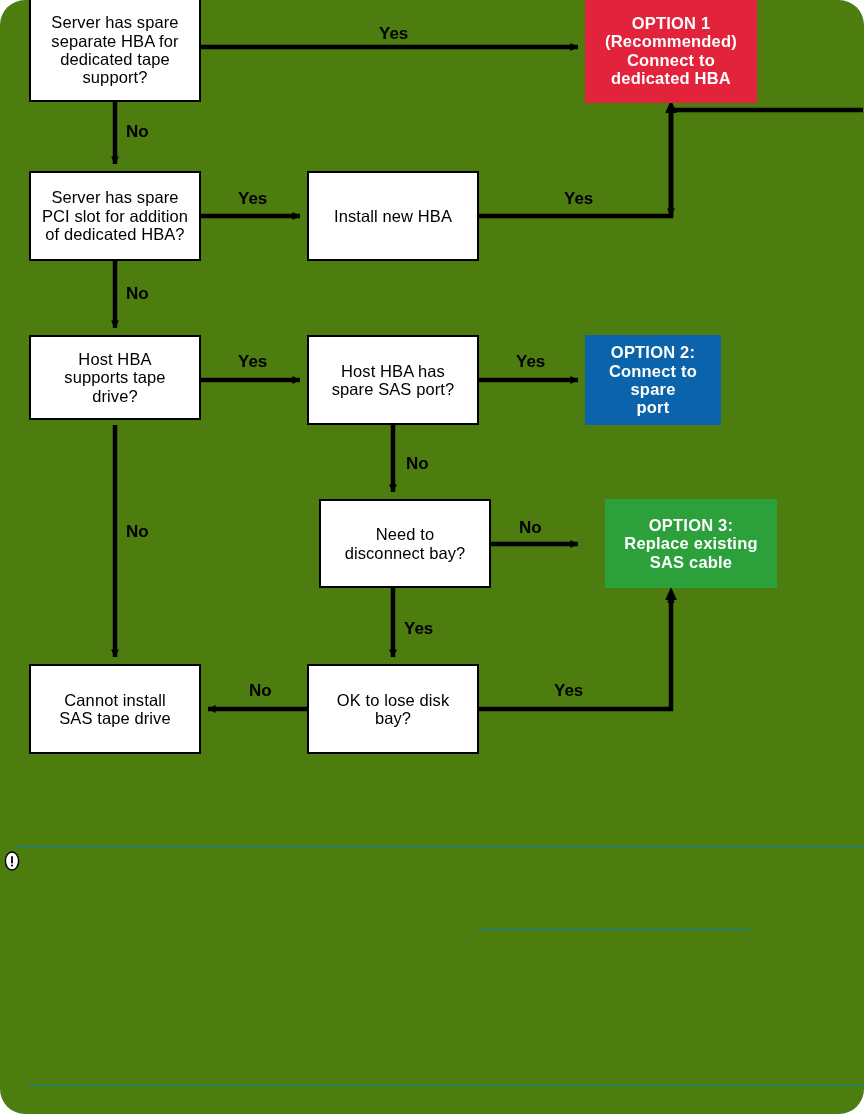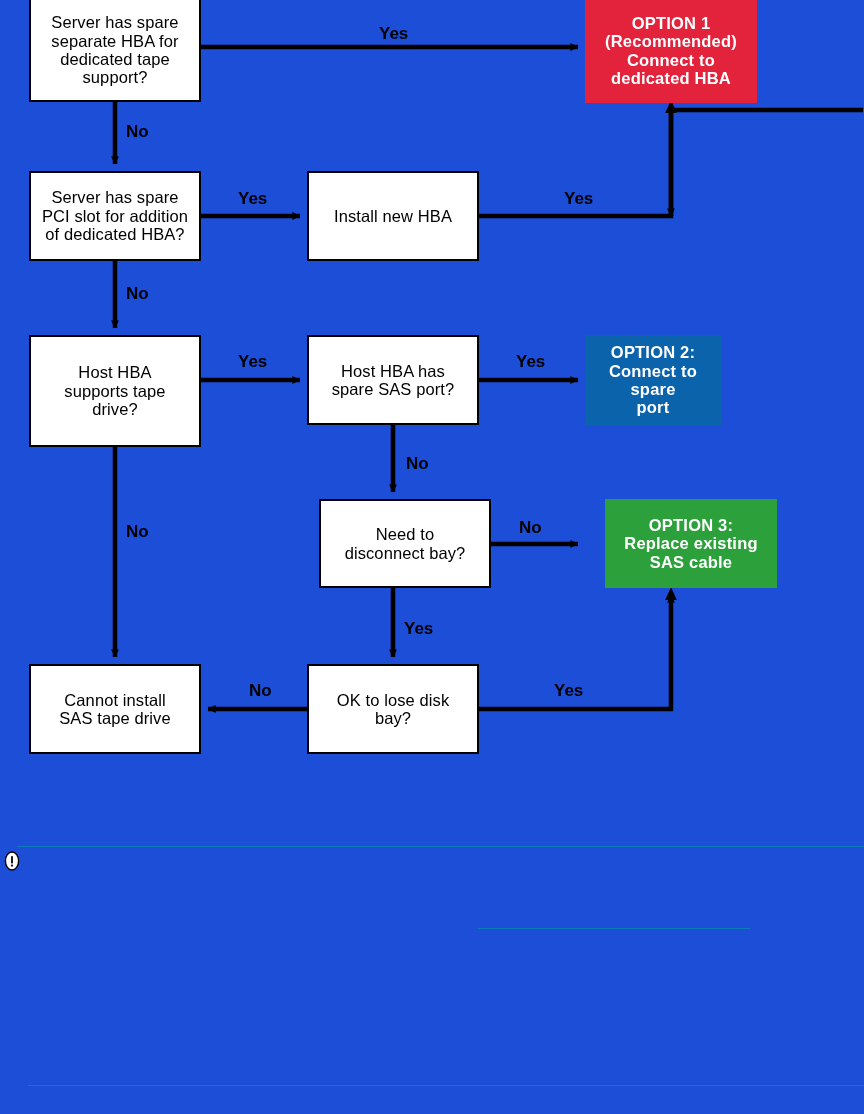--- a/index.html
+++ b/index.html
@@ -11,21 +11,22 @@
     width: 864px;
     height: 1114px;
     font-family: "Liberation Sans", sans-serif;
     color: #000000;
     overflow: hidden;
   }
   #page {
     position: relative;
     width: 864px;
     height: 1114px;
-    background: #1d4ed8;
+    background: #4d7c0f;
+    border-radius: 25px;
   }
 
   
   #flowchart {
     position: absolute;
     left: 0;
     top: 0;
     width: 864px;
     height: 800px;
   }
@@ -186,21 +187,21 @@
     <div class="node node-plain" style="left:29px; top:171px; width:172px; height:90px;">
       <span class="node-label">Server has spare
 PCI slot for addition
 of dedicated HBA?</span>
     </div>
 
     <div class="node node-plain" style="left:307px; top:171px; width:172px; height:90px;justify-content:center;">
       <span class="node-label">Install new HBA</span>
     </div>
 
-    <div class="node node-plain" style="left:29px; top:335px; width:172px; height:112px;">
+    <div class="node node-plain" style="left:29px; top:335px; width:172px; height:85px;">
       <span class="node-label">Host HBA
 supports tape
 drive?</span>
     </div>
 
     <div class="node node-plain" style="left:307px; top:335px; width:172px; height:90px;">
       <span class="node-label">Host HBA has
 spare SAS port?</span>
     </div>
 

